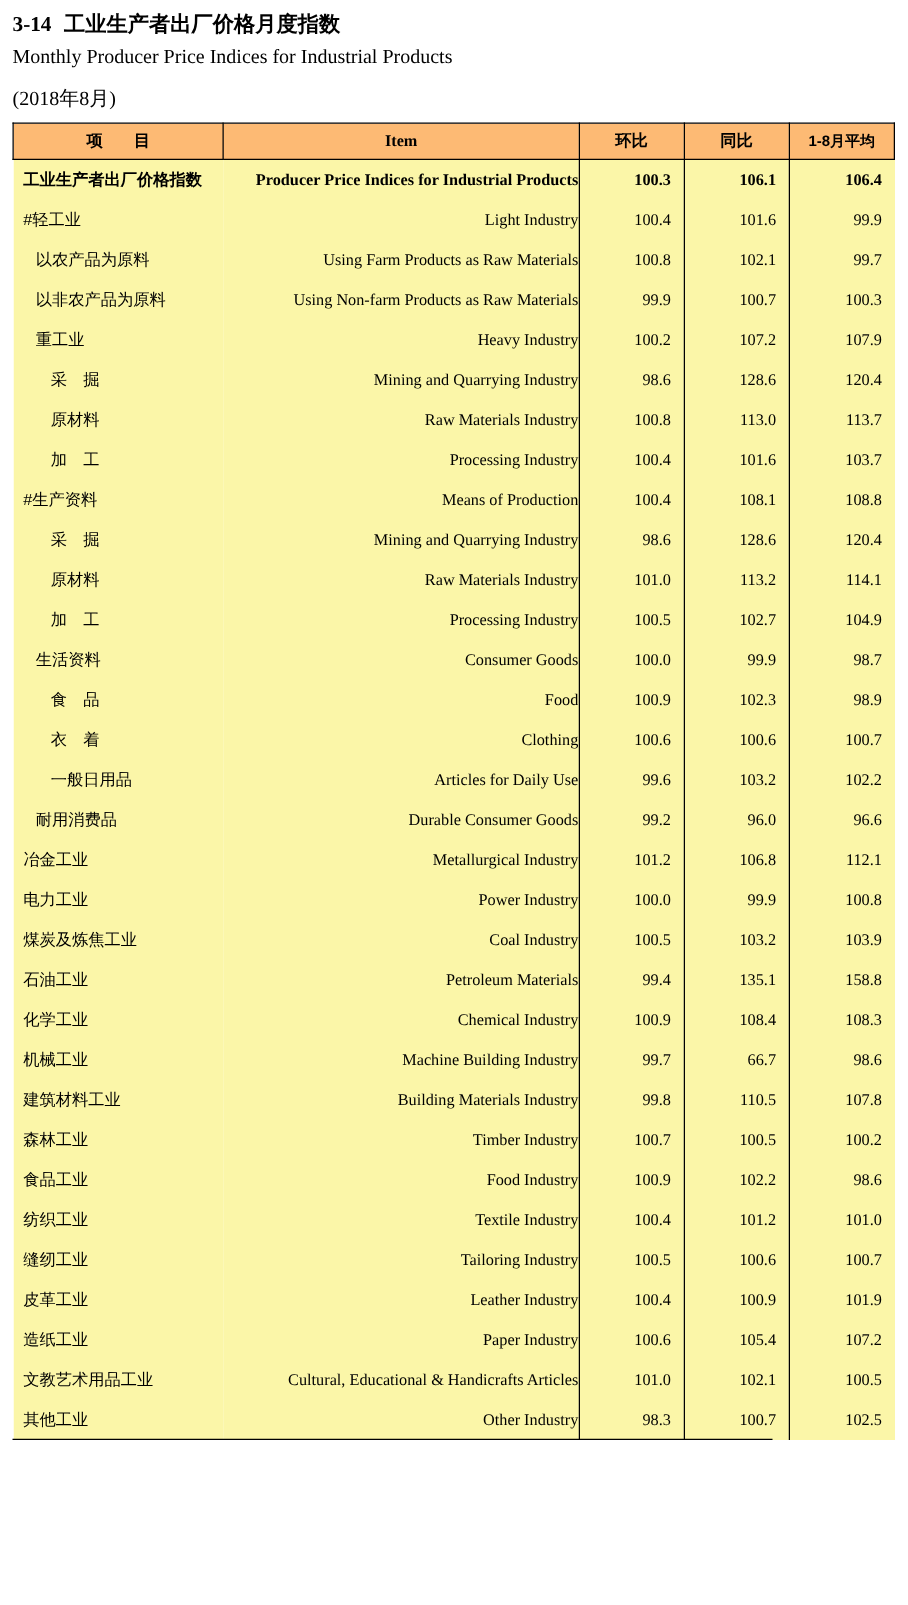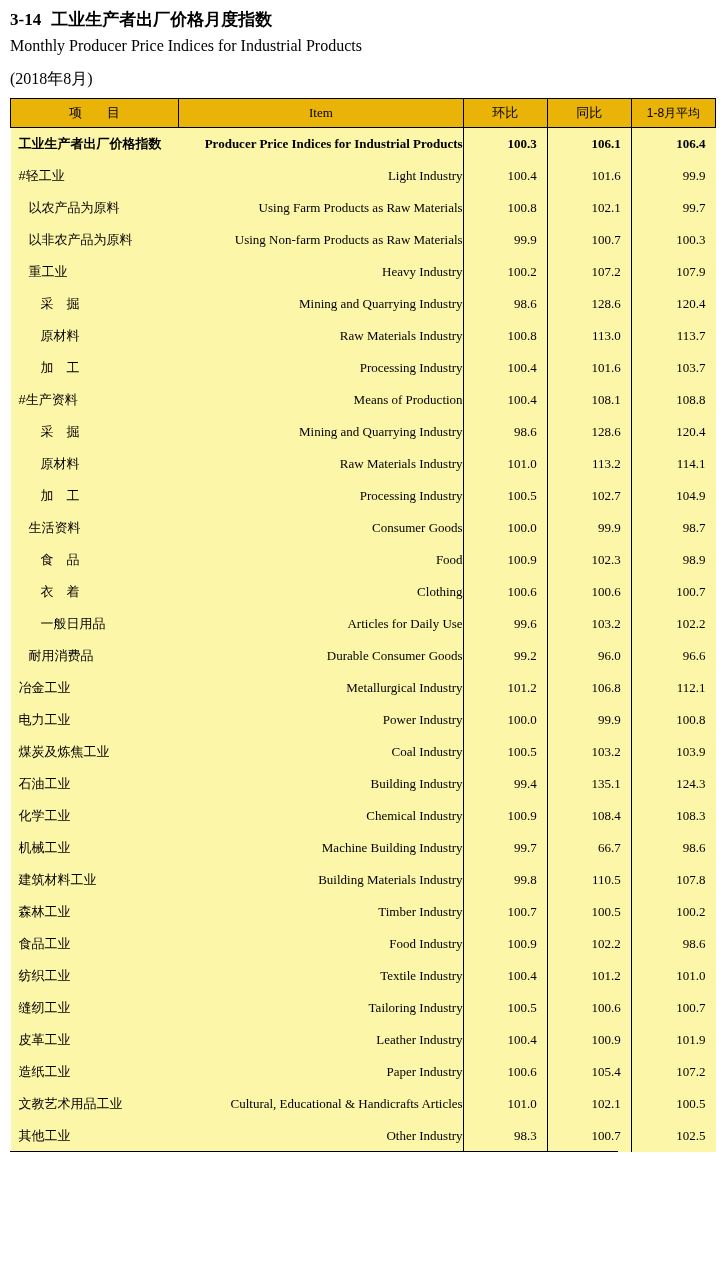--- a/index.html
+++ b/index.html
@@ -52,23 +52,23 @@
     border-collapse: collapse;
     width: 706px;
     margin: 8px 10px 0 10px;
     table-layout: fixed;
   }
   table.ppi col.c-cn { width: 168px; }
   table.ppi col.c-en { width: 284px; }
   table.ppi col.c-v  { width: 84px; }
 
   table.ppi thead th {
-    background: #eab308;
+    background: #fdba74;
     border: 1px solid #000000;
-    font-weight: normal;
+    font-weight: bold;
     height: 28px;
     font-size: 13px;
     font-family: "Liberation Sans", sans-serif;
     padding: 0;
     text-align: center;
     vertical-align: middle;
   }
   table.ppi thead th.h-en {
     font-family: "Liberation Serif", serif;
     font-size: 13px;
@@ -298,24 +298,24 @@
           </tr>
           <tr>
             <td class="cn ind0">煤炭及炼焦工业</td>
             <td class="en en-ind1">Coal Industry</td>
             <td class="val first-val">100.5</td>
             <td class="val ">103.2</td>
             <td class="val ">103.9</td>
           </tr>
           <tr>
             <td class="cn ind0">石油工业</td>
-            <td class="en en-ind1">Building Industry</td>
+            <td class="en en-ind1">Petroleum Materials</td>
             <td class="val first-val">99.4</td>
             <td class="val ">135.1</td>
-            <td class="val ">124.3</td>
+            <td class="val ">158.8</td>
           </tr>
           <tr>
             <td class="cn ind0">化学工业</td>
             <td class="en en-ind1">Chemical Industry</td>
             <td class="val first-val">100.9</td>
             <td class="val ">108.4</td>
             <td class="val ">108.3</td>
           </tr>
           <tr>
             <td class="cn ind0">机械工业</td>

